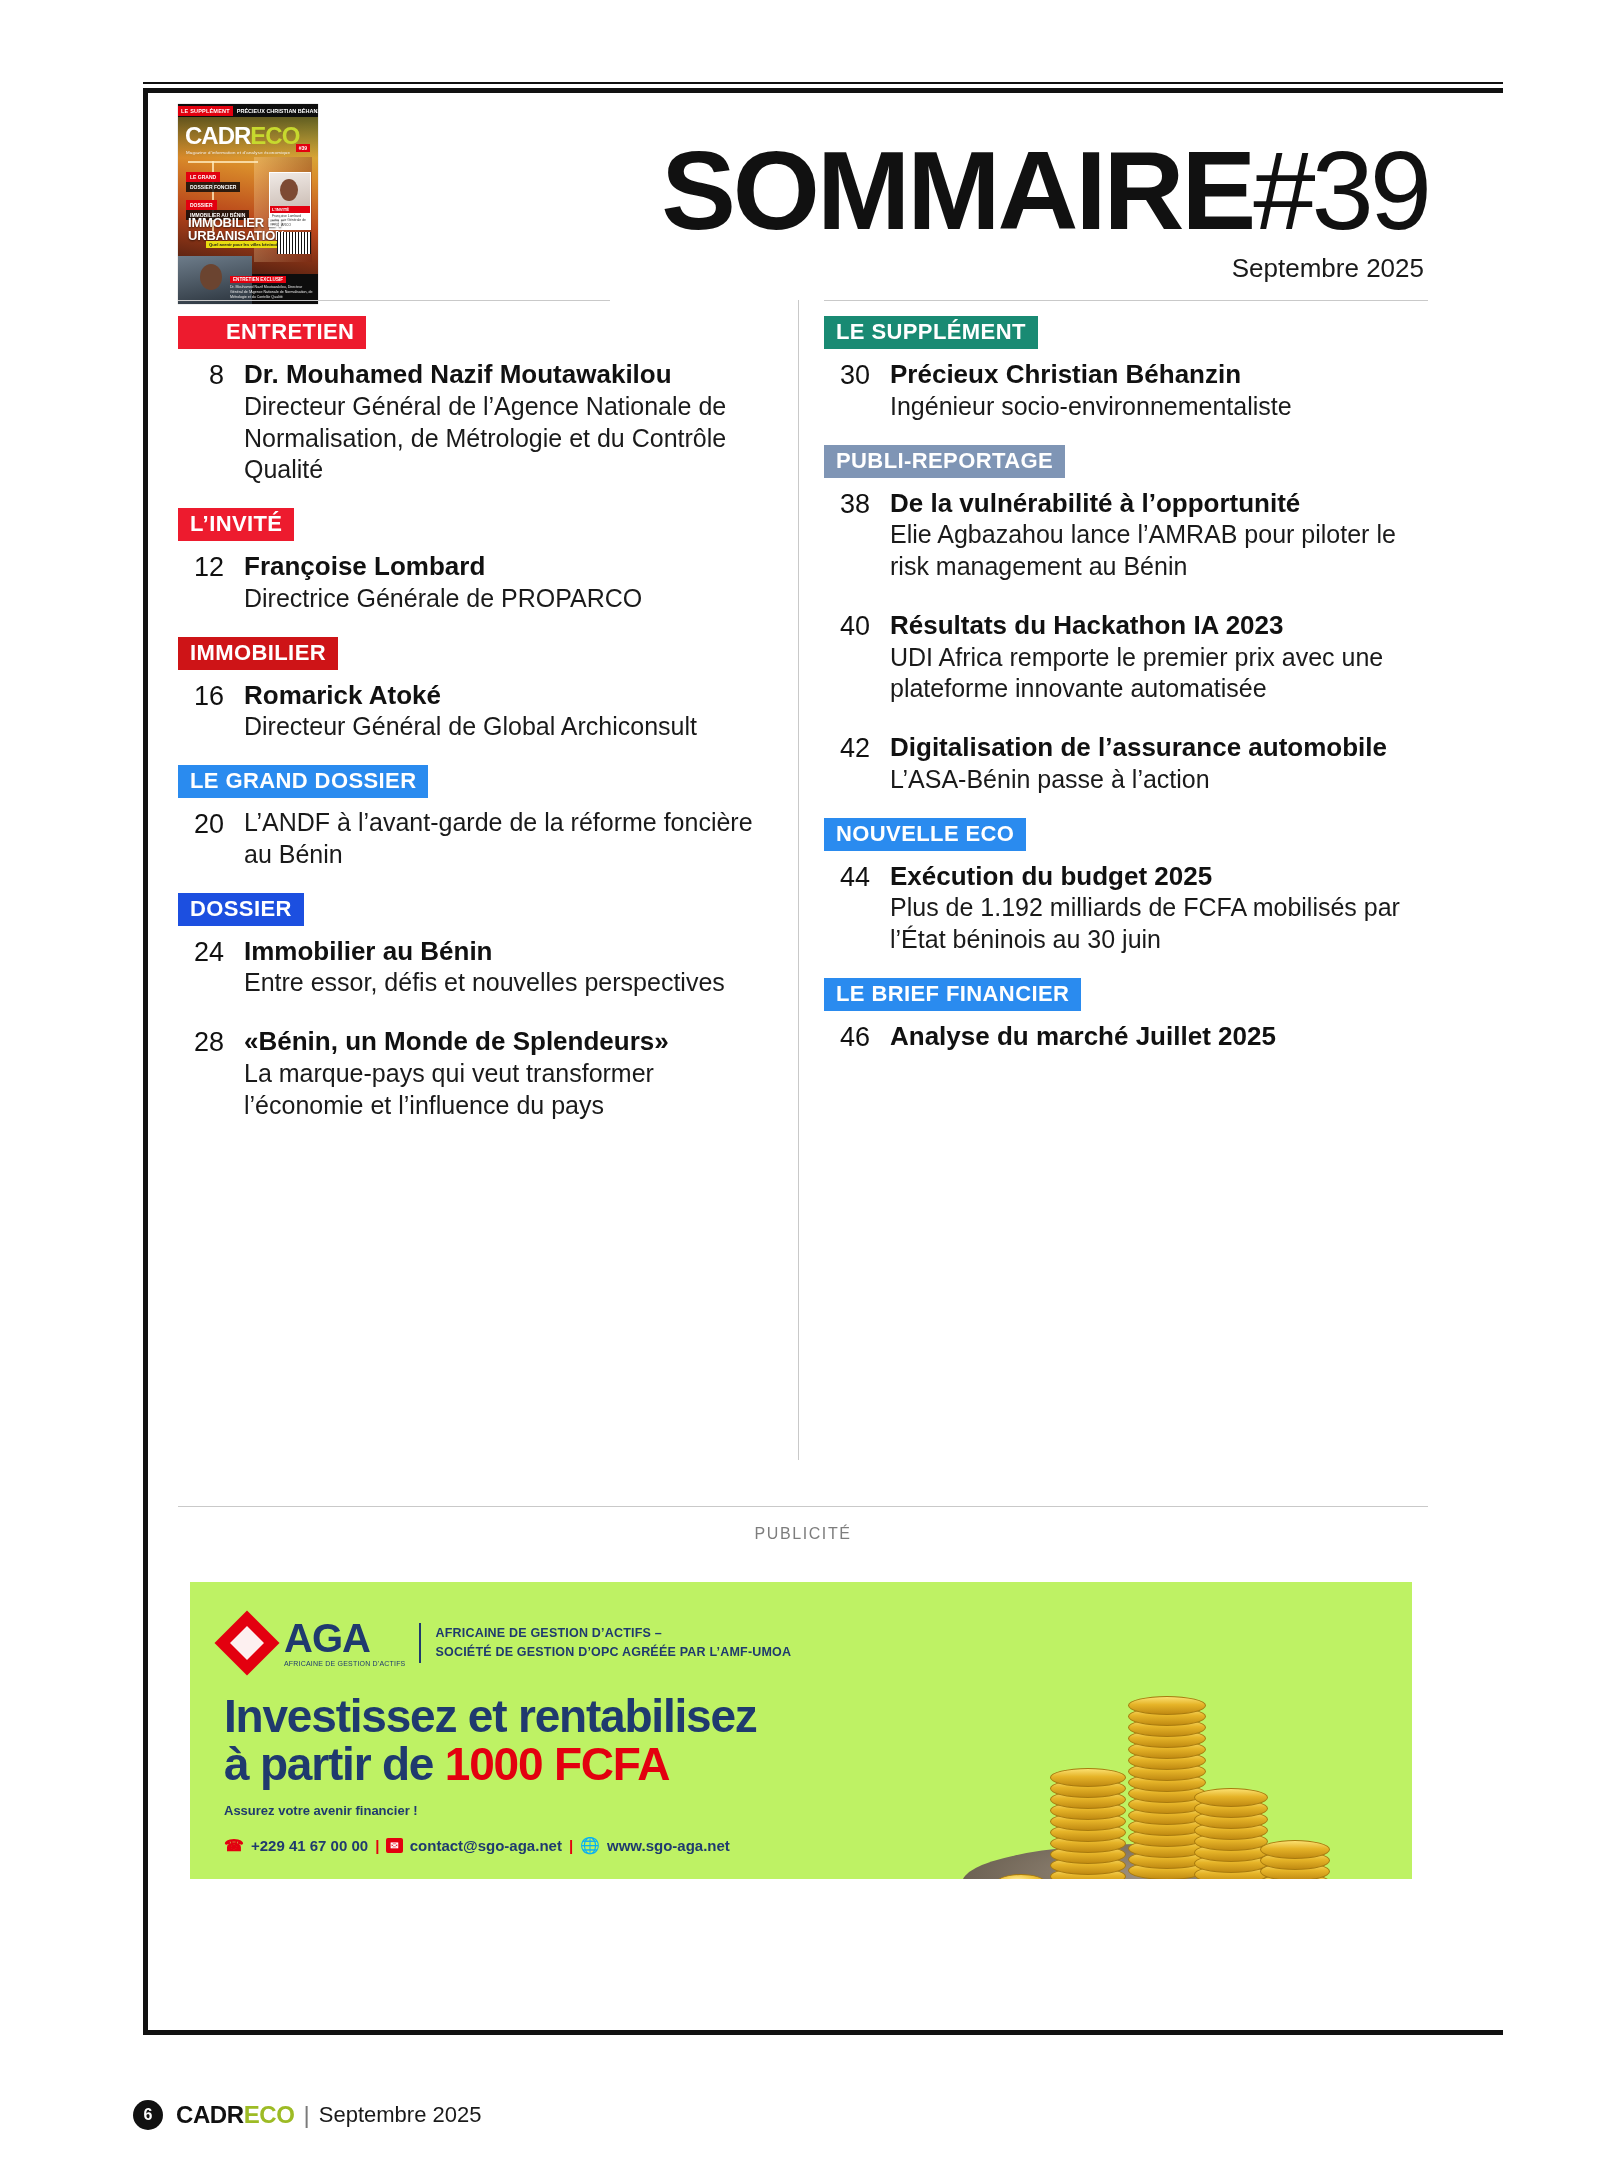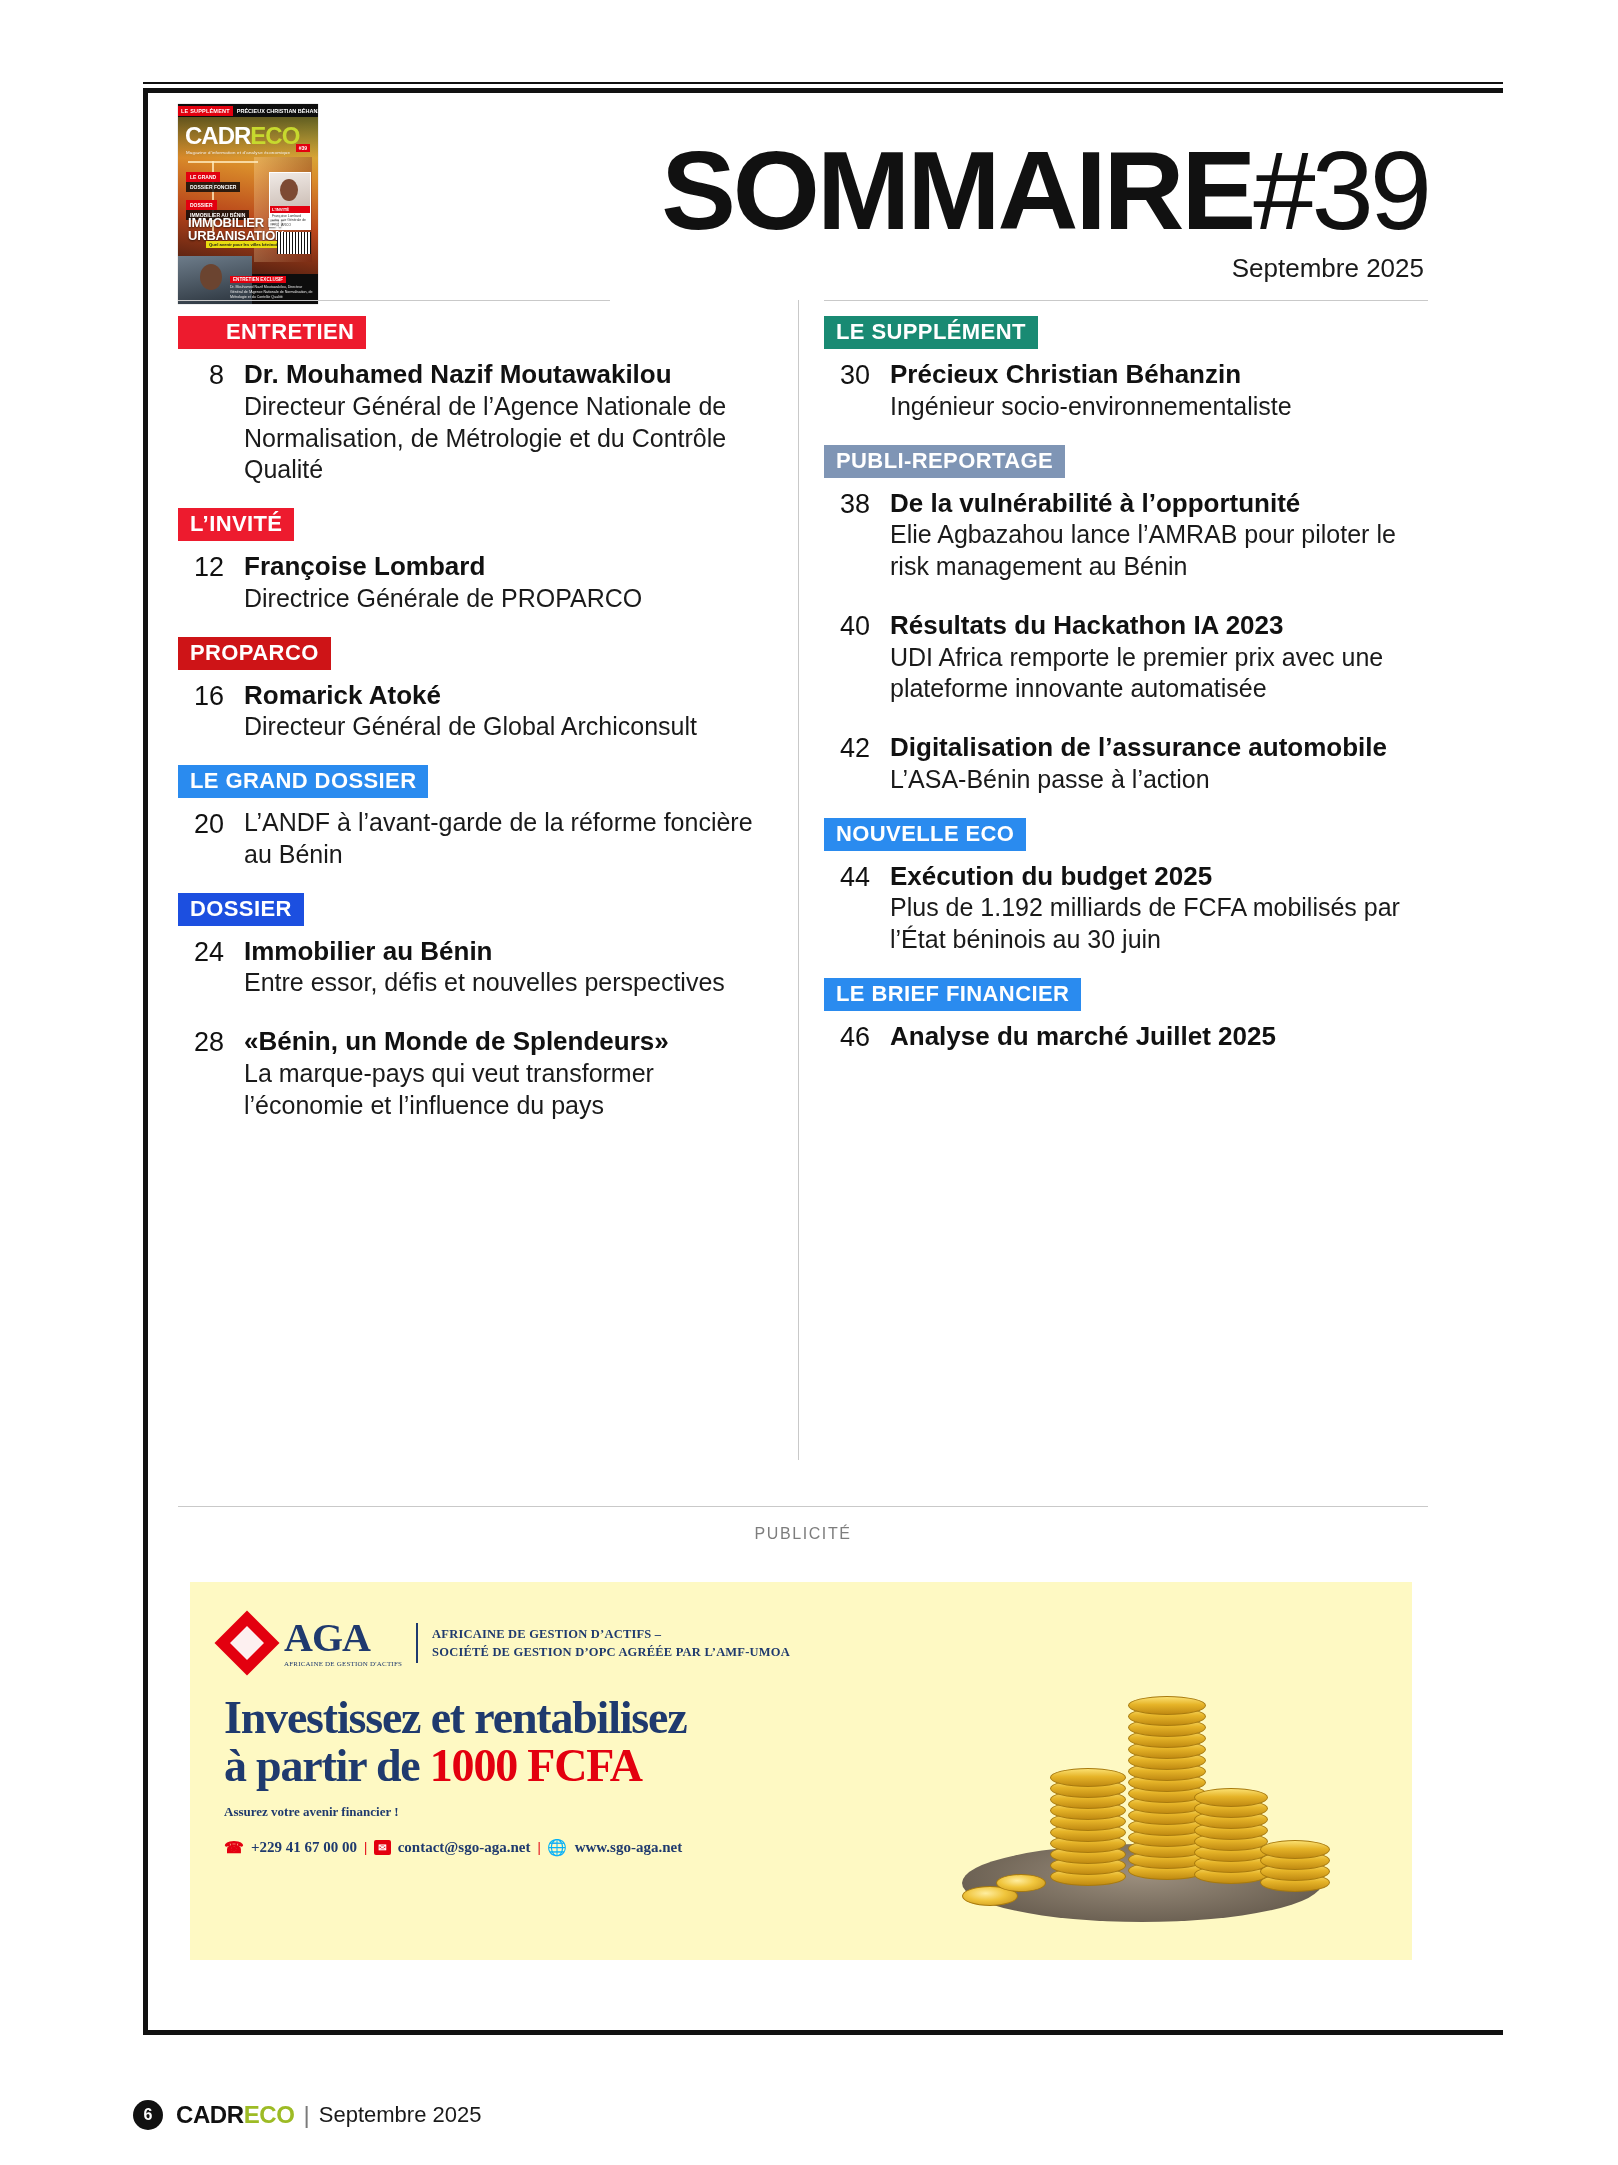--- a/index.html
+++ b/index.html
@@ -329,24 +329,23 @@
     font-size: 16px;
     letter-spacing: 1.6px;
     color: #7d7d7d;
   }
 
   #ad {
     position: absolute;
     left: 190px;
     top: 1582px;
     width: 1222px;
-    height: 378px;
-    background: #fef9c3;
+    height: 297px;
+    background: #bef264;
     overflow: hidden;
-    font-family: Liberation Serif, serif;
   }
   #ad-left { position:absolute; left:34px; top:36px; width:700px; }
   .aga-row { display:flex; align-items:center; }
   .aga-mark {
     width: 46px; height: 46px;
     background: #e3000f;
     transform: rotate(45deg);
     margin-right: 14px;
     position: relative;
     flex: 0 0 46px;
@@ -502,21 +501,21 @@
       <div class="badge" style="background:#ED1B2E;">L’INVITÉ</div>
       <div class="entry">
         <div class="entry-page">12</div>
         <div class="entry-body">
           <p class="entry-title">Françoise Lombard</p>
           <p class="entry-desc">Directrice Générale de PROPARCO</p>
         </div>
       </div>
 
       
-      <div class="badge" style="background:#CE1417;">PROPARCO</div>
+      <div class="badge" style="background:#CE1417;">IMMOBILIER</div>
       <div class="entry">
         <div class="entry-page">16</div>
         <div class="entry-body">
           <p class="entry-title">Romarick Atoké</p>
           <p class="entry-desc">Directeur Général de Global Archiconsult</p>
         </div>
       </div>
 
       
       <div class="badge" style="background:#2A8BEF;">LE GRAND DOSSIER</div>

